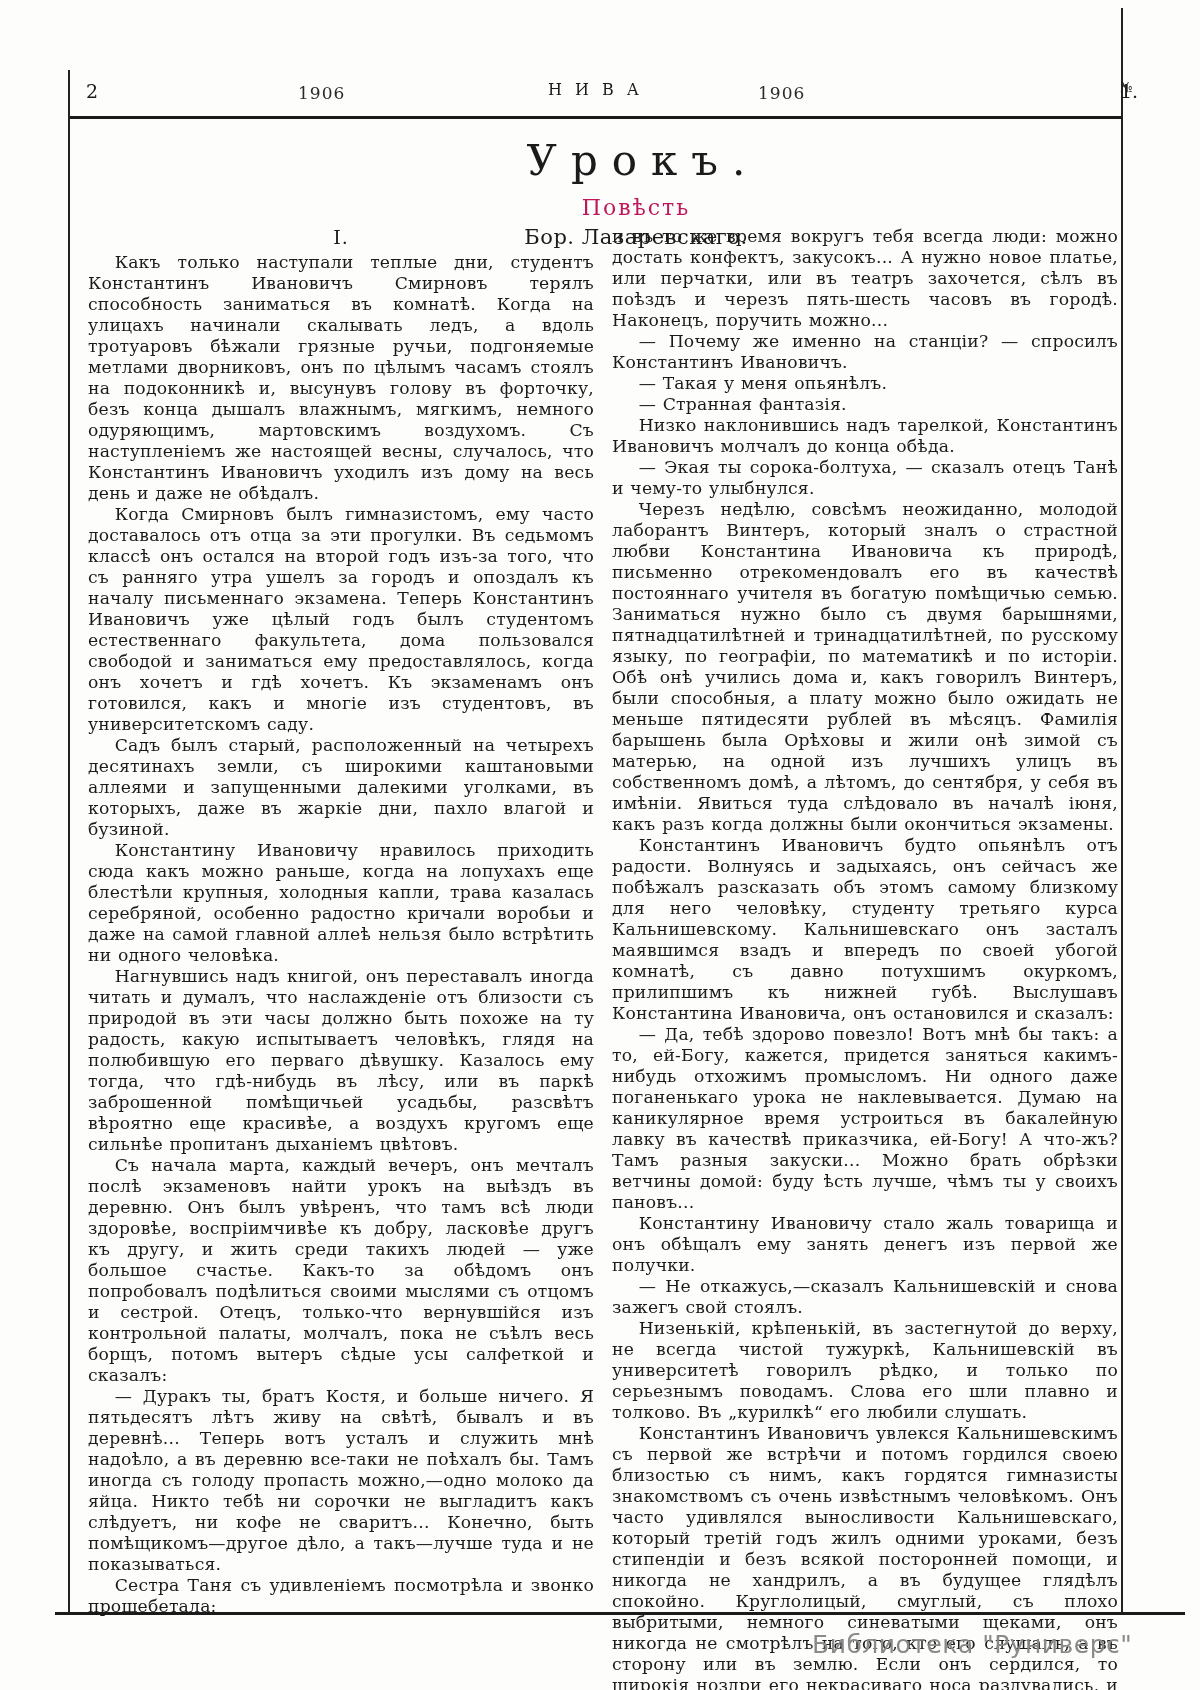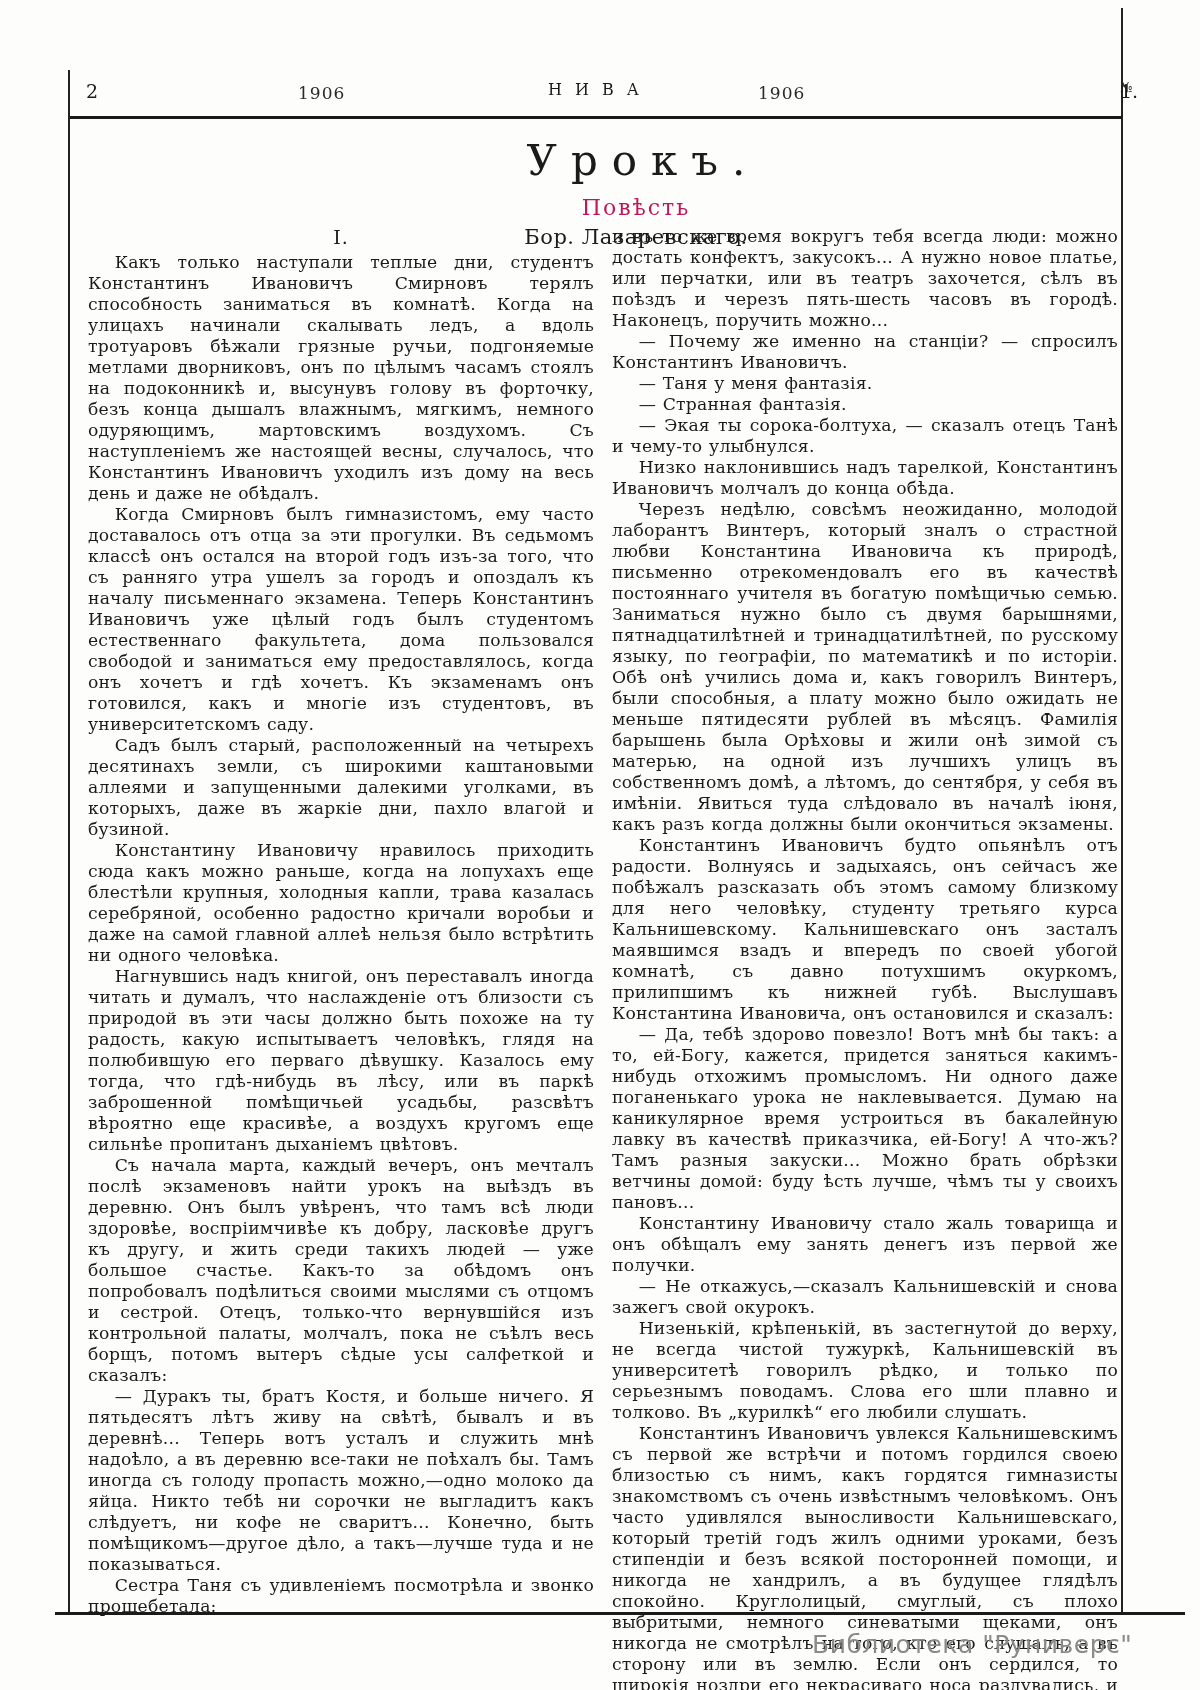--- a/index.html
+++ b/index.html
@@ -152,29 +152,29 @@
           <p class="para">Нагнувшись надъ книгой, онъ переставалъ иногда читать и думалъ, что наслажденіе отъ близости съ природой въ эти часы должно быть похоже на ту радость, какую испытываетъ человѣкъ, глядя на полюбившую его перваго дѣвушку. Казалось ему тогда, что гдѣ-нибудь въ лѣсу, или въ паркѣ заброшенной помѣщичьей усадьбы, разсвѣтъ вѣроятно еще красивѣе, а воздухъ кругомъ еще сильнѣе пропитанъ дыханіемъ цвѣтовъ.</p>
           <p class="para">Съ начала марта, каждый вечеръ, онъ мечталъ послѣ экзаменовъ найти урокъ на выѣздъ въ деревню. Онъ былъ увѣренъ, что тамъ всѣ люди здоровѣе, воспріимчивѣе къ добру, ласковѣе другъ къ другу, и жить среди такихъ людей — уже большое счастье. Какъ-то за обѣдомъ онъ попробовалъ подѣлиться своими мыслями съ отцомъ и сестрой. Отецъ, только-что вернувшійся изъ контрольной палаты, молчалъ, пока не съѣлъ весь борщъ, потомъ вытеръ сѣдые усы салфеткой и сказалъ:</p>
           <p class="para">— Дуракъ ты, братъ Костя, и больше ничего. Я пятьдесятъ лѣтъ живу на свѣтѣ, бывалъ и въ деревнѣ... Теперь вотъ усталъ и служить мнѣ надоѣло, а въ деревню все-таки не поѣхалъ бы. Тамъ иногда съ голоду пропасть можно,—одно молоко да яйца. Никто тебѣ ни сорочки не выгладитъ какъ слѣдуетъ, ни кофе не сваритъ... Конечно, быть помѣщикомъ—другое дѣло, а такъ—лучше туда и не показываться.</p>
           <p class="para">Сестра Таня съ удивленіемъ посмотрѣла и звонко прощебетала:</p>
         </div>
     </div>
     <div class="col">
       <div>
           <p class="para no-indent">и въ то же время вокругъ тебя всегда люди: можно достать конфектъ, закусокъ... А нужно новое платье, или перчатки, или въ театръ захочется, сѣлъ въ поѣздъ и черезъ пять-шесть часовъ въ городѣ. Наконецъ, поручить можно...</p>
           <p class="para">— Почему же именно на станціи? — спросилъ Константинъ Ивановичъ.</p>
-          <p class="para">— Таня у меня фантазія.</p>
+          <p class="para">— Такая у меня опьянѣлъ.</p>
           <p class="para">— Странная фантазія.</p>
+          <p class="para">Низко наклонившись надъ тарелкой, Константинъ Ивановичъ молчалъ до конца обѣда.</p>
           <p class="para">— Экая ты сорока-болтуха, — сказалъ отецъ Танѣ и чему-то улыбнулся.</p>
-          <p class="para">Низко наклонившись надъ тарелкой, Константинъ Ивановичъ молчалъ до конца обѣда.</p>
           <p class="para">Черезъ недѣлю, совсѣмъ неожиданно, молодой лаборантъ Винтеръ, который зналъ о страстной любви Константина Ивановича къ природѣ, письменно отрекомендовалъ его въ качествѣ постояннаго учителя въ богатую помѣщичью семью. Заниматься нужно было съ двумя барышнями, пятнадцатилѣтней и тринадцатилѣтней, по русскому языку, по географіи, по математикѣ и по исторіи. Обѣ онѣ учились дома и, какъ говорилъ Винтеръ, были способныя, а плату можно было ожидать не меньше пятидесяти рублей въ мѣсяцъ. Фамилія барышень была Орѣховы и жили онѣ зимой съ матерью, на одной изъ лучшихъ улицъ въ собственномъ домѣ, а лѣтомъ, до сентября, у себя въ имѣніи. Явиться туда слѣдовало въ началѣ іюня, какъ разъ когда должны были окончиться экзамены.</p>
           <p class="para">Константинъ Ивановичъ будто опьянѣлъ отъ радости. Волнуясь и задыхаясь, онъ сейчасъ же побѣжалъ разсказать объ этомъ самому близкому для него человѣку, студенту третьяго курса Кальнишевскому. Кальнишевскаго онъ засталъ маявшимся взадъ и впередъ по своей убогой комнатѣ, съ давно потухшимъ окуркомъ, прилипшимъ къ нижней губѣ. Выслушавъ Константина Ивановича, онъ остановился и сказалъ:</p>
           <p class="para">— Да, тебѣ здорово повезло! Вотъ мнѣ бы такъ: а то, ей-Богу, кажется, придется заняться какимъ-нибудь отхожимъ промысломъ. Ни одного даже поганенькаго урока не наклевывается. Думаю на каникулярное время устроиться въ бакалейную лавку въ качествѣ приказчика, ей-Богу! А что-жъ? Тамъ разныя закуски... Можно брать обрѣзки ветчины домой: буду ѣсть лучше, чѣмъ ты у своихъ пановъ...</p>
           <p class="para">Константину Ивановичу стало жаль товарища и онъ обѣщалъ ему занять денегъ изъ первой же получки.</p>
-          <p class="para">— Не откажусь,—сказалъ Кальнишевскій и снова зажегъ свой окурокъ.</p>
+          <p class="para">— Не откажусь,—сказалъ Кальнишевскій и снова зажегъ свой стоялъ.</p>
           <p class="para">Низенькій, крѣпенькій, въ застегнутой до верху, не всегда чистой тужуркѣ, Кальнишевскій въ университетѣ говорилъ рѣдко, и только по серьезнымъ поводамъ. Слова его шли плавно и толково. Въ „курилкѣ“ его любили слушать.</p>
           <p class="para">Константинъ Ивановичъ увлекся Кальнишевскимъ съ первой же встрѣчи и потомъ гордился своею близостью съ нимъ, какъ гордятся гимназисты знакомствомъ съ очень извѣстнымъ человѣкомъ. Онъ часто удивлялся выносливости Кальнишевскаго, который третій годъ жилъ одними уроками, безъ стипендіи и безъ всякой посторонней помощи, и никогда не хандрилъ, а въ будущее глядѣлъ спокойно. Круглолицый, смуглый, съ плохо выбритыми, немного синеватыми щеками, онъ никогда не смотрѣлъ на того, кто его слушалъ, а въ сторону или въ землю. Если онъ сердился, то широкія ноздри его некрасиваго носа раздувались, и за это его дразнили киргизскою лошадью. Звали Кальнишевскаго Зиновій Григорьевичъ. Барышнямъ это имя не нравилось. Въ</p>
         </div>
     </div>
   </div>
 
   <div class="watermark">Библиотека "Руниверс"</div>
 
 </div>
 

